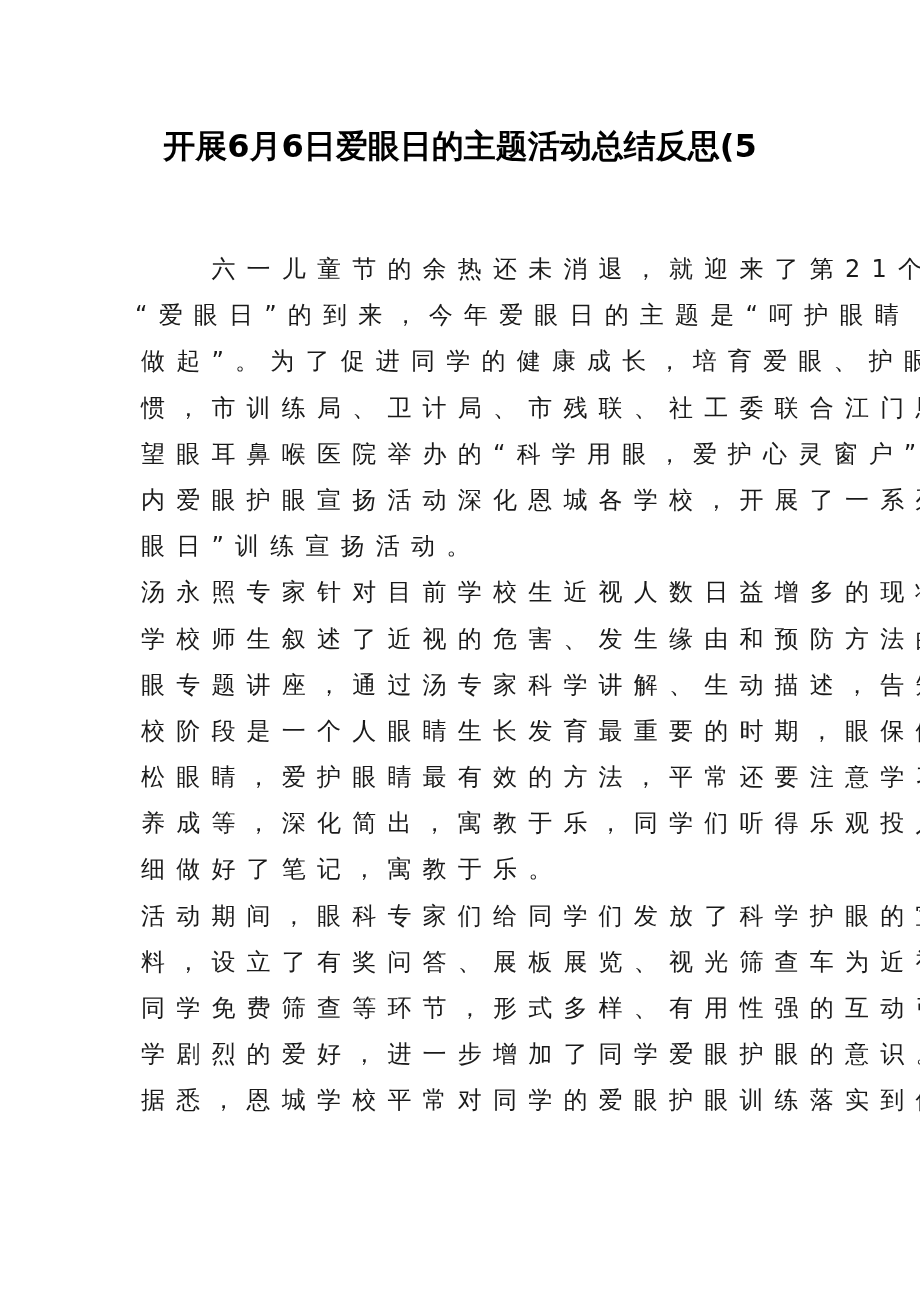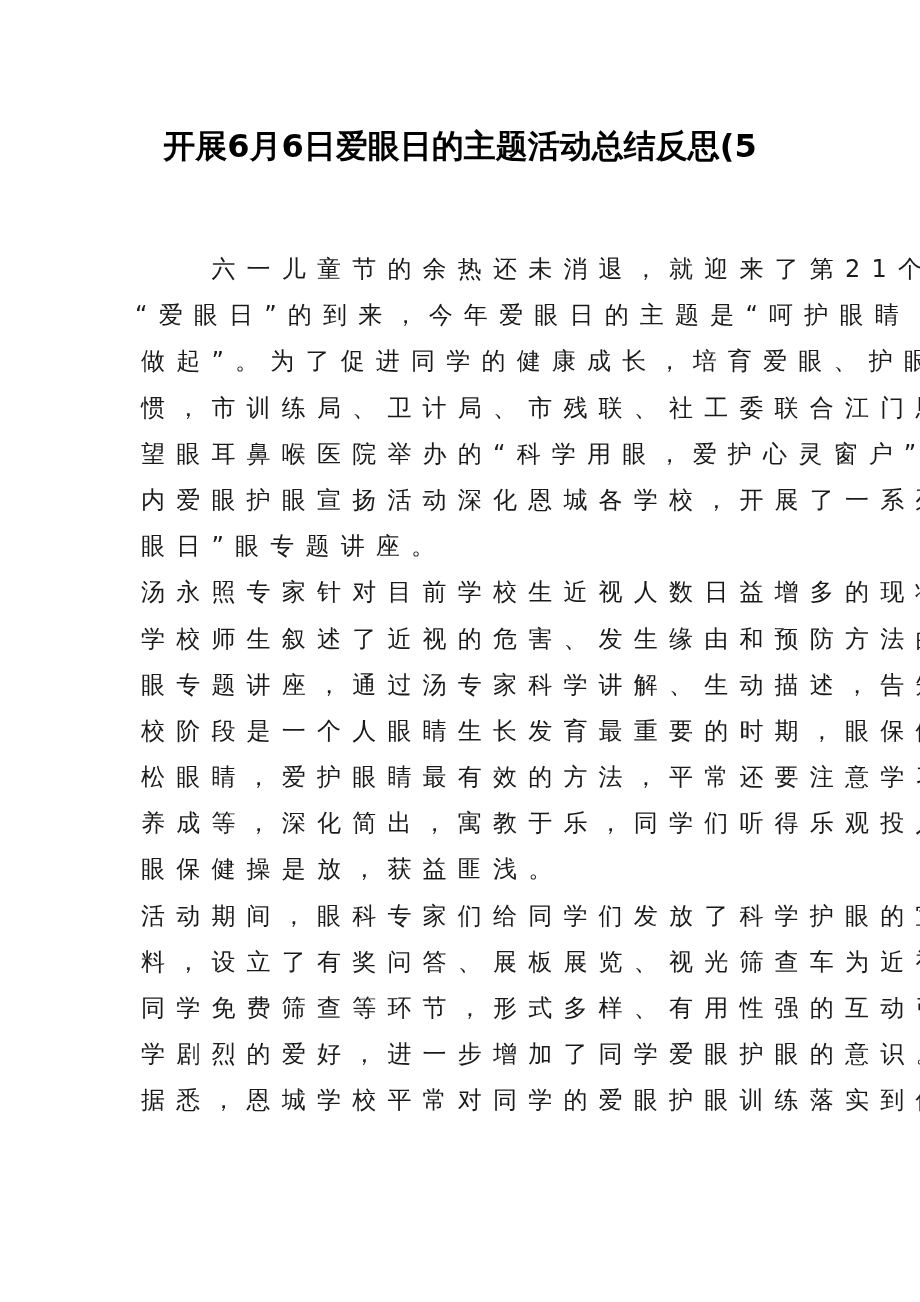--- a/index.html
+++ b/index.html
@@ -69,31 +69,31 @@
 
   <div class="body-text">
 
     <div>
       <span class="line">　　六一儿童节的余热还未消退，就迎来了第21个全国</span>
       <span class="line" style="margin-left:-6px">“爱眼日”的到来，今年爱眼日的主题是“呵护眼睛，从小</span>
       <span class="line">做起”。为了促进同学的健康成长，培育爱眼、护眼的好习</span>
       <span class="line">惯，市训练局、卫计局、市残联、社工委联合江门恩平新盼</span>
       <span class="line">望眼耳鼻喉医院举办的“科学用眼，爱护心灵窗户”走进校</span>
       <span class="line">内爱眼护眼宣扬活动深化恩城各学校，开展了一系列的“爱</span>
-      <span class="line">眼日”眼专题讲座。</span>
+      <span class="line">眼日”训练宣扬活动。</span>
     </div>
 
     <div>
       <span class="line"> 汤永照专家针对目前学校生近视人数日益增多的现状，向</span>
       <span class="line">学校师生叙述了近视的危害、发生缘由和预防方法的爱眼护</span>
       <span class="line">眼专题讲座，通过汤专家科学讲解、生动描述，告知同学学</span>
       <span class="line">校阶段是一个人眼睛生长发育最重要的时期，眼保健操是放</span>
       <span class="line">松眼睛，爱护眼睛最有效的方法，平常还要注意学习习惯的</span>
       <span class="line">养成等，深化简出，寓教于乐，同学们听得乐观投入，并仔</span>
-      <span class="line">眼保健操是放，获益匪浅。</span>
+      <span class="line">细做好了笔记，寓教于乐。</span>
     </div>
 
     <div>
       <span class="line"> 活动期间，眼科专家们给同学们发放了科学护眼的宣扬资</span>
       <span class="line">料，设立了有奖问答、展板展览、视光筛查车为近视、弱视</span>
       <span class="line">同学免费筛查等环节，形式多样、有用性强的互动引发起同</span>
       <span class="line">学剧烈的爱好，进一步增加了同学爱眼护眼的意识。</span>
     </div>
 
     <div>

